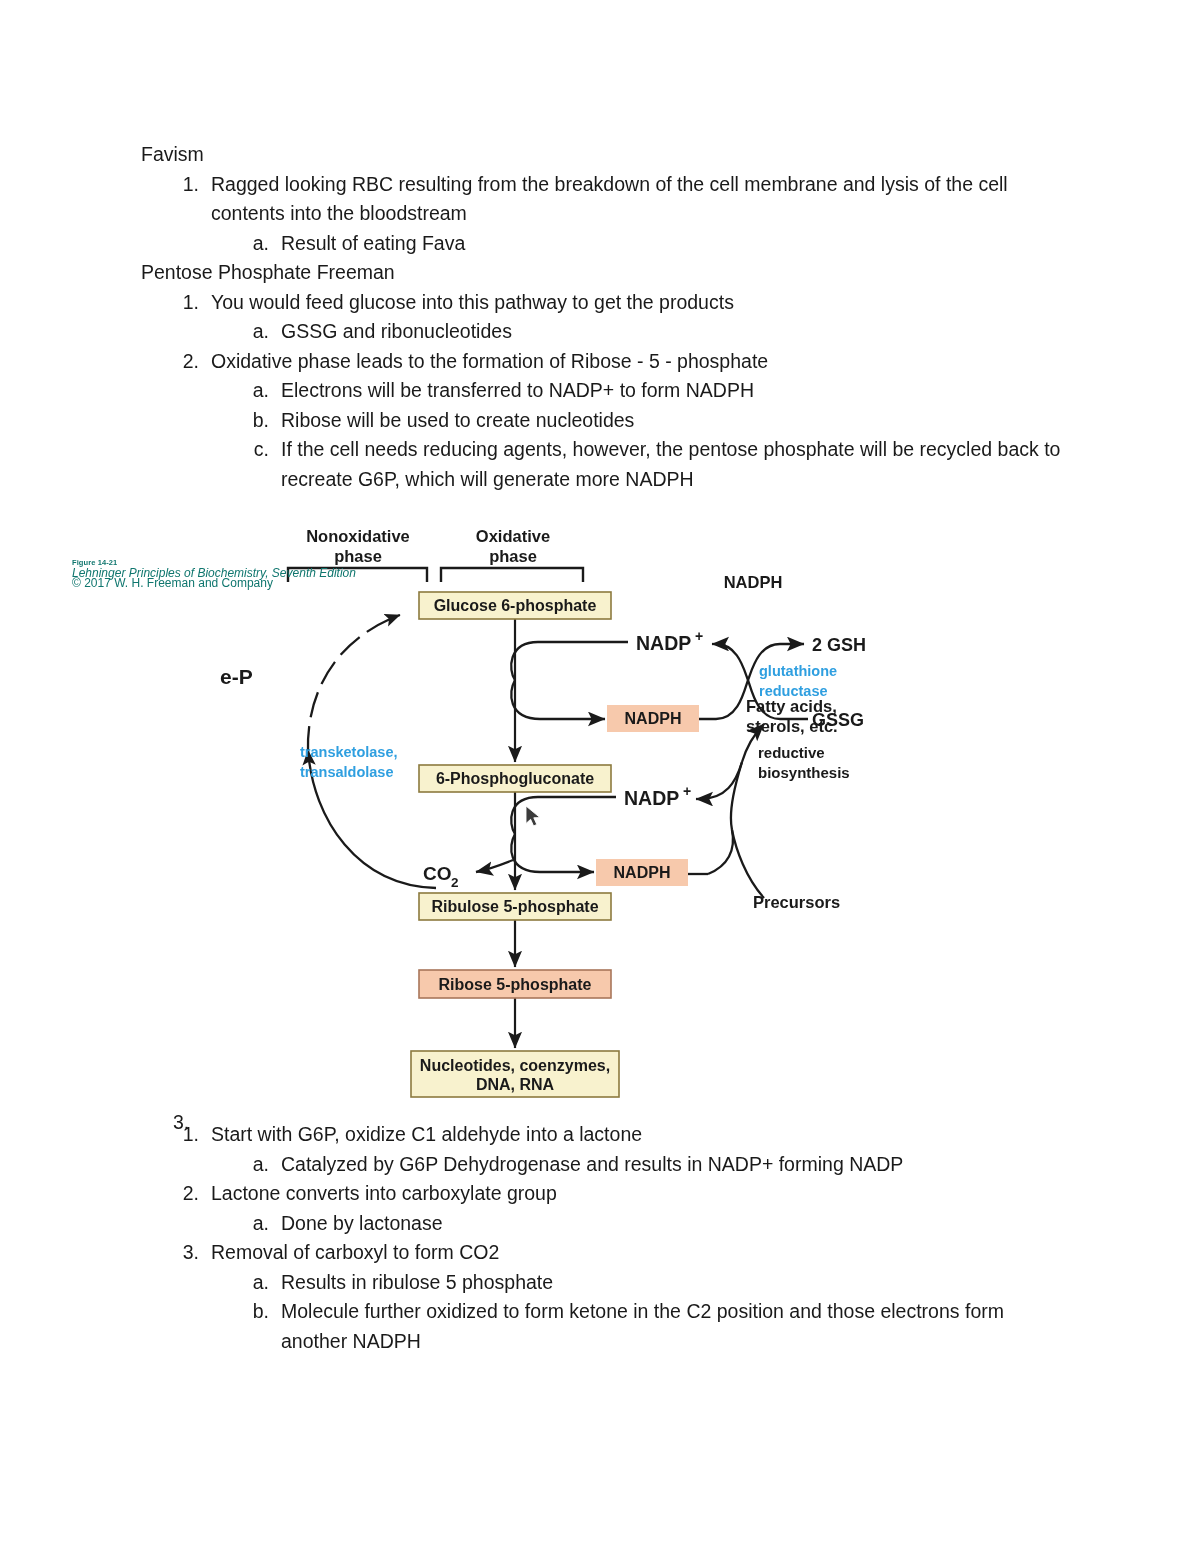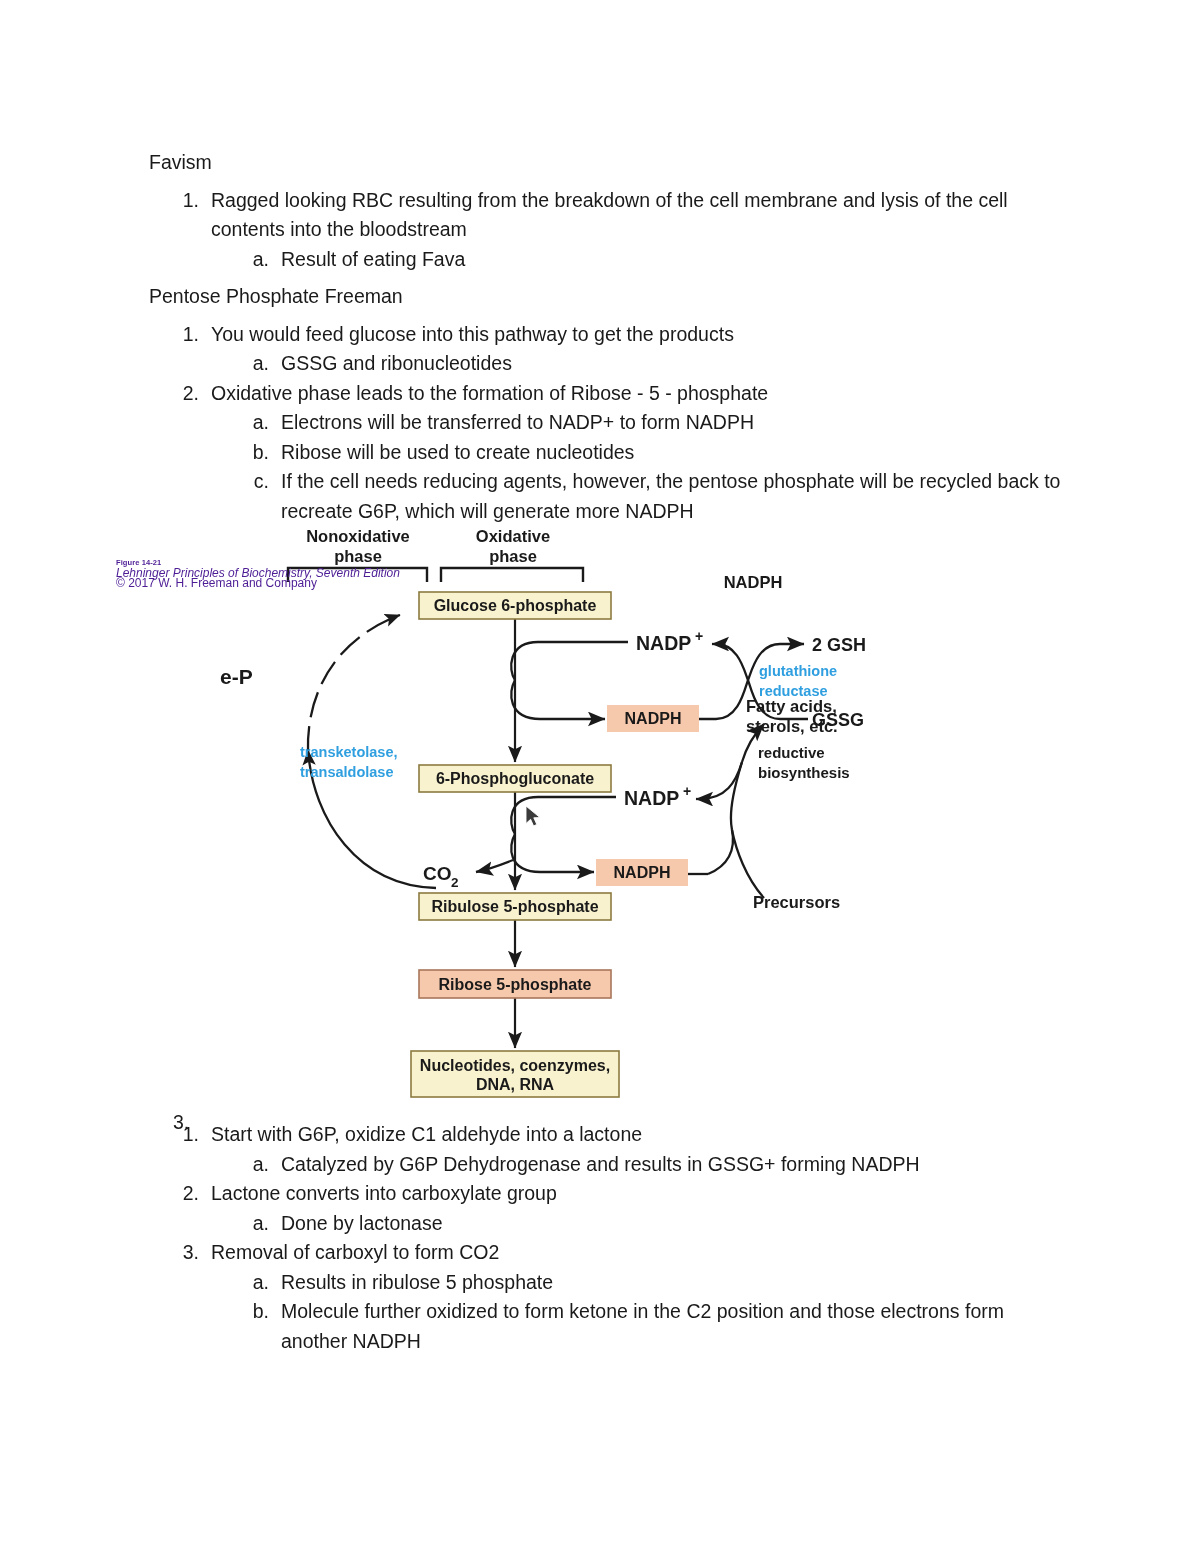--- a/index.html
+++ b/index.html
@@ -30,21 +30,21 @@
     width: 930px;
     font-size: 19.5px;
     line-height: 29.5px;
     color: #1a1a1a;
     font-family: "Liberation Sans", sans-serif;
   }
   #outline-top { top: 140px; }
   #outline-bottom { top: 1120px; }
 
   .lvl0 {
-    margin: 8px;
+    margin: 0;
     padding: 0;
   }
   .row {
     display: flex;
     align-items: flex-start;
   }
   .marker {
     flex: 0 0 auto;
     text-align: right;
     font-variant-numeric: tabular-nums;
@@ -71,22 +71,21 @@
     width: 660px;
     height: 610px;
   }
   #figure svg { display: block; }
 
   .fig-caption {
     position: absolute;
     left: 72px;
     top: 558px;
     font-family: "Liberation Sans", sans-serif;
-    color: #4c1d95;
-    margin-left: 44px;
+    color: #0f766e;
   }
   .cap-title {
     font-size: 7.5px;
     font-weight: bold;
     letter-spacing: .1px;
     line-height: 10px;
   }
   .cap-line {
     font-size: 12px;
     line-height: 10px;
@@ -267,21 +266,21 @@
 
   <div class="outline" id="outline-bottom">
 
 
     <div class="row lvl1">
       <span class="marker">1.</span>
       <span class="txt">Start with G6P, oxidize C1 aldehyde into a lactone</span>
     </div>
     <div class="row lvl2">
       <span class="marker">a.</span>
-      <span class="txt">Catalyzed by G6P Dehydrogenase and results in GSSG+ forming NADPH</span>
+      <span class="txt">Catalyzed by G6P Dehydrogenase and results in NADP+ forming NADP</span>
     </div>
 
     <div class="row lvl1">
       <span class="marker">2.</span>
       <span class="txt">Lactone converts into carboxylate group</span>
     </div>
     <div class="row lvl2">
       <span class="marker">a.</span>
       <span class="txt">Done by lactonase</span>
     </div>

